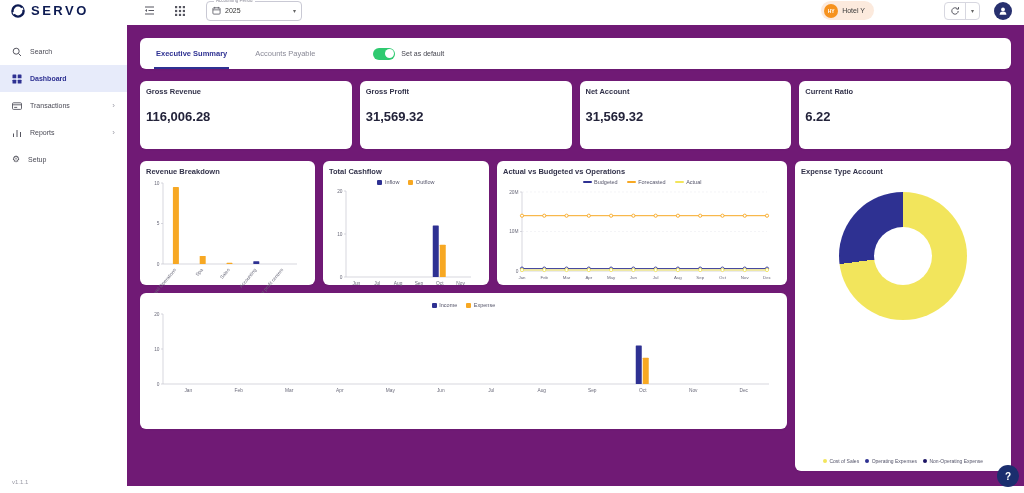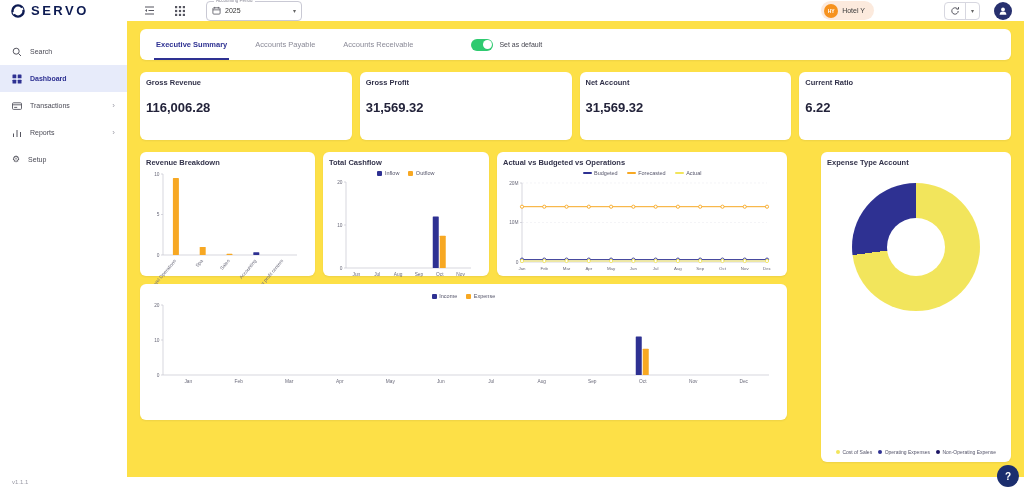--- a/index.html
+++ b/index.html
@@ -37,22 +37,22 @@
   .sidebar { position:absolute; top:32px; left:0; width:127px; height:461px; background:#fff; padding-top:6px; }
   .side-item { height:27px; display:flex; align-items:center; gap:8px; padding:0 12px;
     cursor:pointer; color:#4a4a55; }
   .side-item.active { background:#e7ebfa; color:#2e3192; font-weight:700; }
   .side-label { font-size:7px; flex:1; }
   .side-chevron { font-size:8px; color:#9a9aa5; }
   .side-version { position:absolute; bottom:8px; left:12px; font-size:6px; color:#9a9aa5; }
   .gear-glyph { font-size:9px; color:#55555f; line-height:1; }
 
   
-  .main { position:absolute; top:16px; left:127px; width:897px; height:461px;
-    background:#fde047; padding:13px; overflow:hidden; }
+  .main { position:absolute; top:25px; left:127px; width:897px; height:461px;
+    background:#701a75; padding:13px; overflow:hidden; }
   .card { background:#fff; border-radius:6px; box-shadow:0 1px 2px rgba(25,25,60,.07); padding:6px; }
   .card-title { font-size:7.5px; font-weight:700; color:#32324a; }
 
   .tabs-card { height:31px; margin-bottom:12px; padding:0 14px; display:flex; align-items:center; }
   .tab { font-size:7.5px; color:#8a8a97; margin-right:24px; padding:11px 2px 9px;
     cursor:pointer; border-bottom:2px solid transparent; }
   .tab.active { color:#2e3192; font-weight:700; border-bottom-color:#2e3192; }
   .toggle-wrap { display:flex; align-items:center; gap:6px; margin-left:32px; }
   .toggle { width:22px; height:12px; border-radius:6px; background:#2fca70; position:relative; cursor:pointer; }
   .toggle-knob { position:absolute; right:1.5px; top:1.5px; width:9px; height:9px; border-radius:50%; background:#fff; }
@@ -62,21 +62,21 @@
   .kpi-card { height:68px; }
   .kpi-value { font-size:13px; font-weight:700; color:#23233a; margin-top:13px; }
 
   .bottom-grid { display:grid; grid-template-columns:1fr 216px; gap:8px; }
   .left-col { display:flex; flex-direction:column; gap:8px; }
   .charts-row { display:grid; grid-template-columns:175px 166px 1fr; gap:8px; }
   .chart-card { height:124px; }
   .income-card { height:136px; }
   .right-col { display:flex; flex-direction:column; gap:8px; height:310px; }
   .debt-card { height:64px; }
-  .donut-card { flex:1; position:relative;margin-left:26px; }
+  .donut-card { flex:1; position:relative; }
 
   .chart { width:100%; }
   .ch-rev { height:130px; margin-top:2px; }
   .ch-cash { height:102px; }
   .ch-line { height:96px; }
   .ch-inc { height:86px; }
 
   .legend { display:flex; justify-content:center; align-items:center; gap:9px;
     font-size:5.5px; color:#55556a; margin:3px 0 1px; flex-wrap:wrap; }
   .lg-item { display:flex; align-items:center; cursor:pointer; }
@@ -206,21 +206,20 @@
     <span class="side-label">Setup</span>
   </div>
   <div class="side-version">v1.1.1</div>
 </nav>
 
 <main class="main">
 
   <div class="card tabs-card">
     <div class="tab active">Executive Summary</div>
     <div class="tab">Accounts Payable</div>
-    <div class="tab">Accounts Receivable</div>
     <div class="toggle-wrap">
       <div class="toggle">
         <div class="toggle-knob"></div>
       </div>
       <span class="toggle-label">Set as default</span>
     </div>
   </div>
 
   <div class="kpi-row">
     <div class="card kpi-card">

